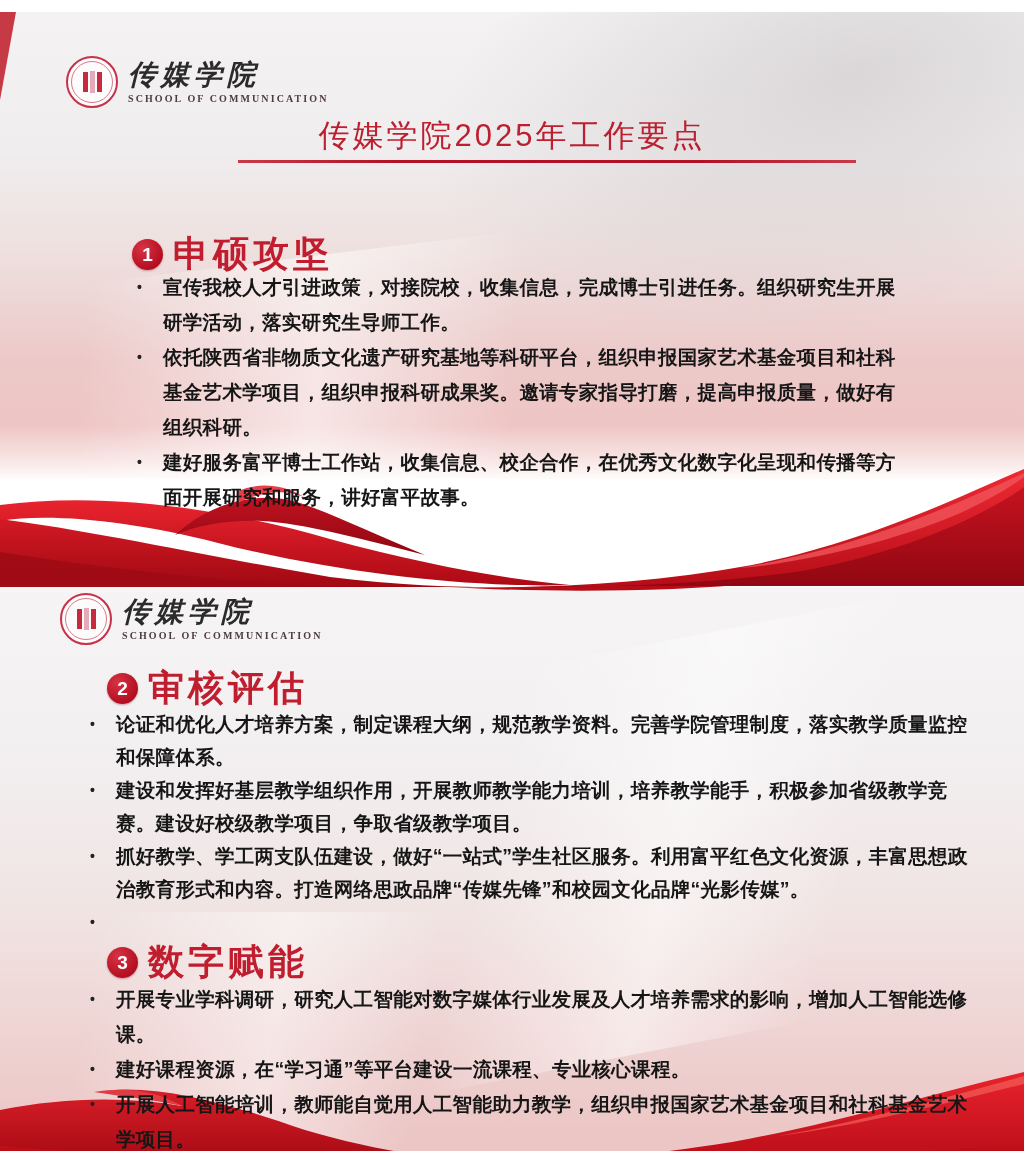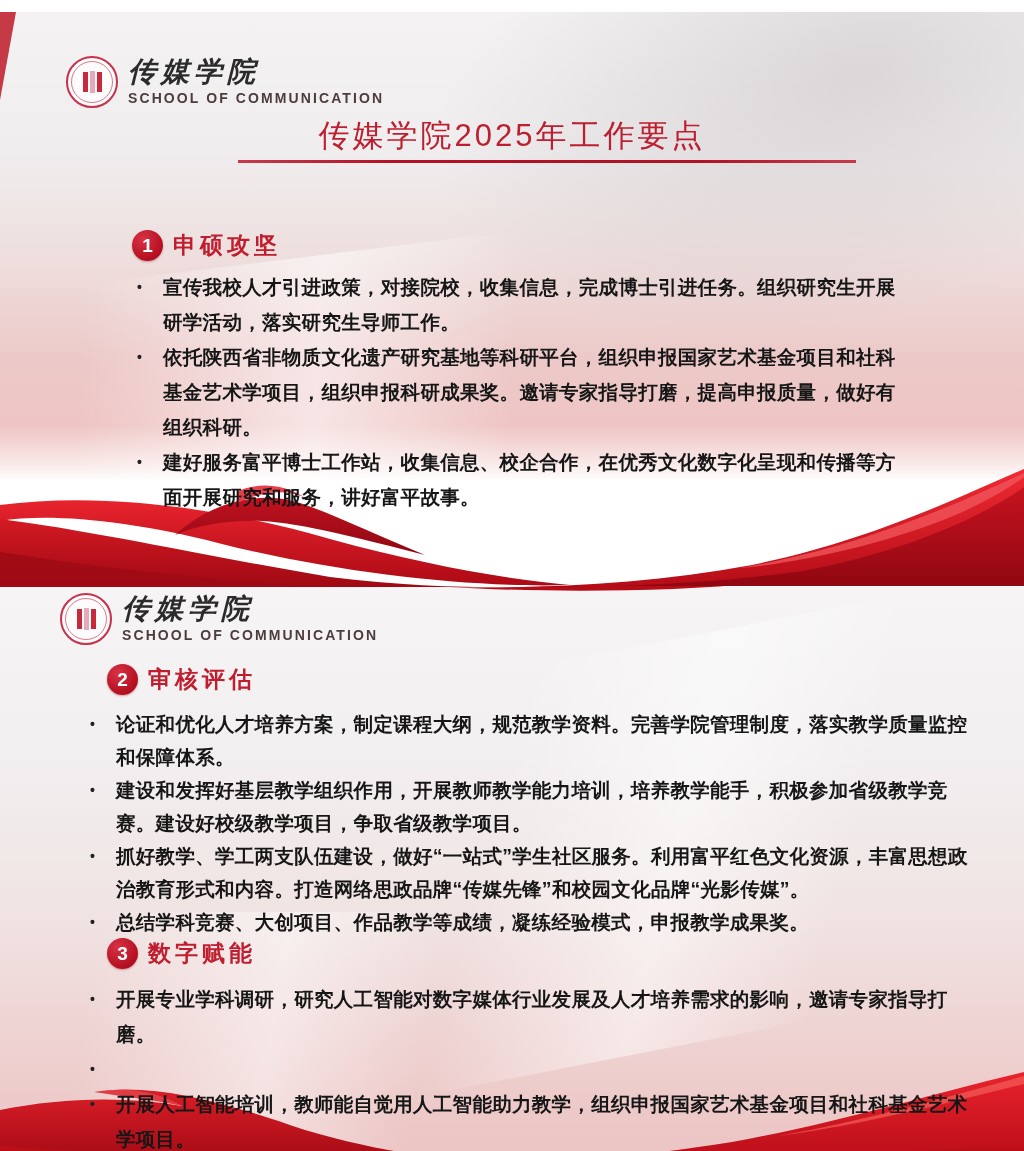--- a/index.html
+++ b/index.html
@@ -38,38 +38,38 @@
   .emblem { width:52px; height:52px; border-radius:50%; border:2px solid #c5324a; background:#fdfbfb;
             position:relative; display:flex; align-items:center; justify-content:center; box-sizing:border-box; }
   .emblem::before { content:""; position:absolute; inset:3px; border-radius:50%; border:1px solid #d87b8a; }
   .emblem-bars { display:flex; gap:2px; align-items:center; }
   .bar { width:5px; height:20px; }
   .bar-red { background:#c62a3c; }
   .bar-pink { background:#e4aab8; height:22px; }
   .logo-text { display:flex; flex-direction:column; }
   .logo-zh { font-family:"Liberation Serif","DejaVu Serif",serif; font-style:italic; font-weight:700;
              font-size:28px; color:#2b2b2b; letter-spacing:5px; line-height:1; }
-  .logo-en { font-size:14px; letter-spacing:2.1px; color:#4c3c3e; margin-top:4px; font-weight:700; }
+  .logo-en { font-size:10px; letter-spacing:2.1px; color:#4c3c3e; margin-top:4px; font-weight:700;font-family:Liberation Serif, serif; }
   
   .page-title { position:absolute; top:103px; left:0; width:1024px; text-align:center; z-index:5;
                 font-size:31px; font-weight:400; color:#bc1f2f; letter-spacing:3px; }
   .title-underline { position:absolute; top:148px; left:238px; width:618px; height:3px; z-index:5;
                 background:linear-gradient(90deg,#c73a4a,#b01325 25%,#b01325 75%,#c73a4a); }
   .intro { position:absolute; top:171px; left:136px; width:822px; z-index:5;
            font-size:20.5px; font-weight:700; color:#141414; letter-spacing:.4px; line-height:30px; }
   
   .sec-head { position:absolute; display:flex; align-items:center; gap:10px; z-index:5; }
   .sec-head-1 { top:218px; left:132px; }
   .sec-head-2 { top:652px; left:107px; }
   .sec-head-3 { top:926px; left:107px; }
   .badge { width:31px; height:31px; border-radius:50%; color:#fff; flex:0 0 31px;
            background:radial-gradient(circle at 35% 30%, #d83344, #b30e1f 72%);
            display:flex; align-items:center; justify-content:center;
            font-size:19px; font-weight:700; box-shadow:0 1px 2px rgba(120,10,20,.35); }
-  .sec-title { font-size:23px; font-weight:700; color:#c01e2e; letter-spacing:4px; }
+  .sec-title { font-size:36px; font-weight:700; color:#c01e2e; letter-spacing:4px; }
   
   .blist { position:absolute; z-index:5; color:#161616; font-weight:600; letter-spacing:.3px; }
   .blist-1 { top:258px; left:137px; width:778px; font-size:19.5px; line-height:35px; }
   .blist-2 { top:696px; left:90px;  width:886px; font-size:19.5px; line-height:33px; }
   .blist-3 { top:970px; left:90px;  width:892px; font-size:19.5px; line-height:35px; }
   .bitem { display:flex; }
   .bmark { flex:0 0 26px; width:26px; font-size:14px; color:#222; }
 </style>
 </head>
 <body>
@@ -205,35 +205,35 @@
     <div class="bitem">
       <span class="bmark">•</span>
       <span class="btext">建设和发挥好基层教学组织作用，开展教师教学能力培训，培养教学能手，积极参加省级教学竞赛。建设好校级教学项目，争取省级教学项目。</span>
     </div>
     <div class="bitem">
       <span class="bmark">•</span>
       <span class="btext">抓好教学、学工两支队伍建设，做好“一站式”学生社区服务。利用富平红色文化资源，丰富思想政治教育形式和内容。打造网络思政品牌“传媒先锋”和校园文化品牌“光影传媒”。</span>
     </div>
     <div class="bitem">
       <span class="bmark">•</span>
-      <span class="btext">总结学科竞赛、大创项目、作品教学等成绩，凝练经验模式，申报教学成果奖。</span>
     </div>
   </div>
 
   <div class="sec-head sec-head-3">
     <span class="badge">3</span>
     <span class="sec-title">数字赋能</span>
   </div>
   <div class="blist blist-3">
     <div class="bitem">
       <span class="bmark">•</span>
-      <span class="btext">开展专业学科调研，研究人工智能对数字媒体行业发展及人才培养需求的影响，邀请专家指导打磨。</span>
-    </div>
-    <div class="bitem">
-      <span class="bmark">•</span>
+      <span class="btext">开展专业学科调研，研究人工智能对数字媒体行业发展及人才培养需求的影响，增加人工智能选修课。</span>
+    </div>
+    <div class="bitem">
+      <span class="bmark">•</span>
+      <span class="btext">建好课程资源，在“学习通”等平台建设一流课程、专业核心课程。</span>
     </div>
     <div class="bitem">
       <span class="bmark">•</span>
       <span class="btext">开展人工智能培训，教师能自觉用人工智能助力教学，组织申报国家艺术基金项目和社科基金艺术学项目。</span>
     </div>
   </div>
 
 </div>
 
 </body></html>

